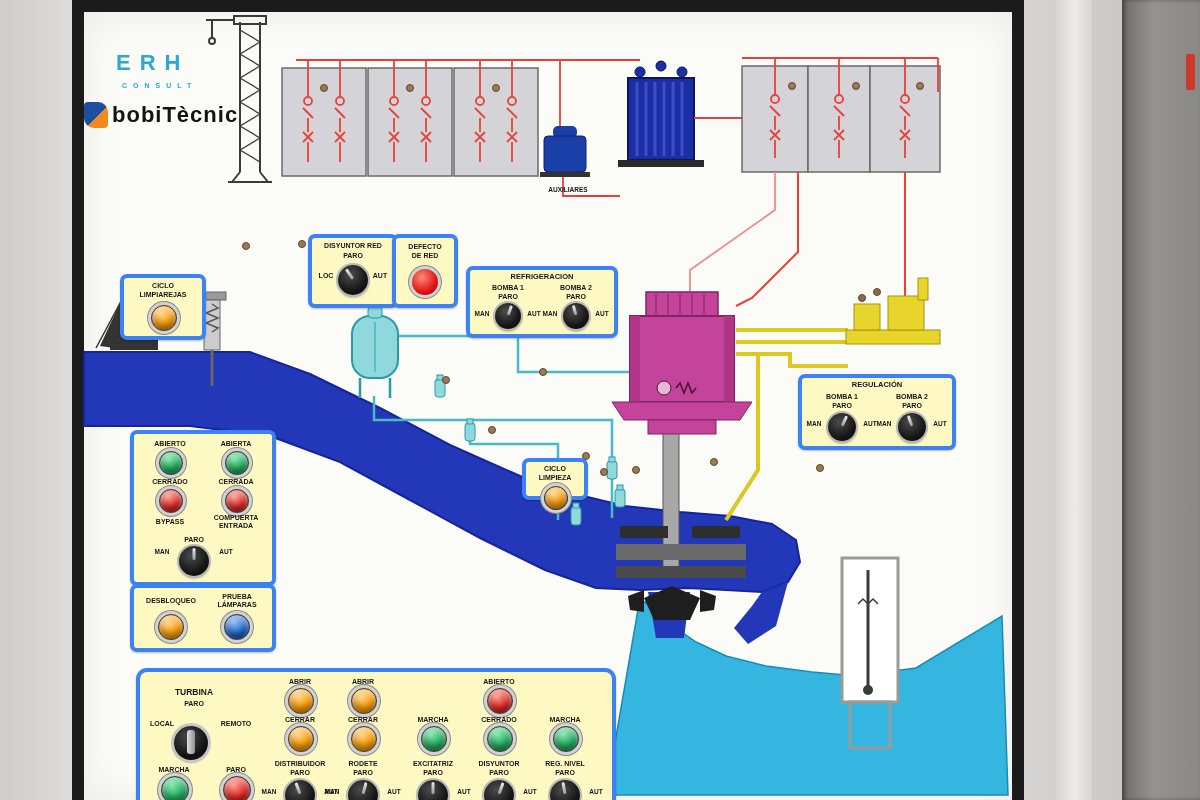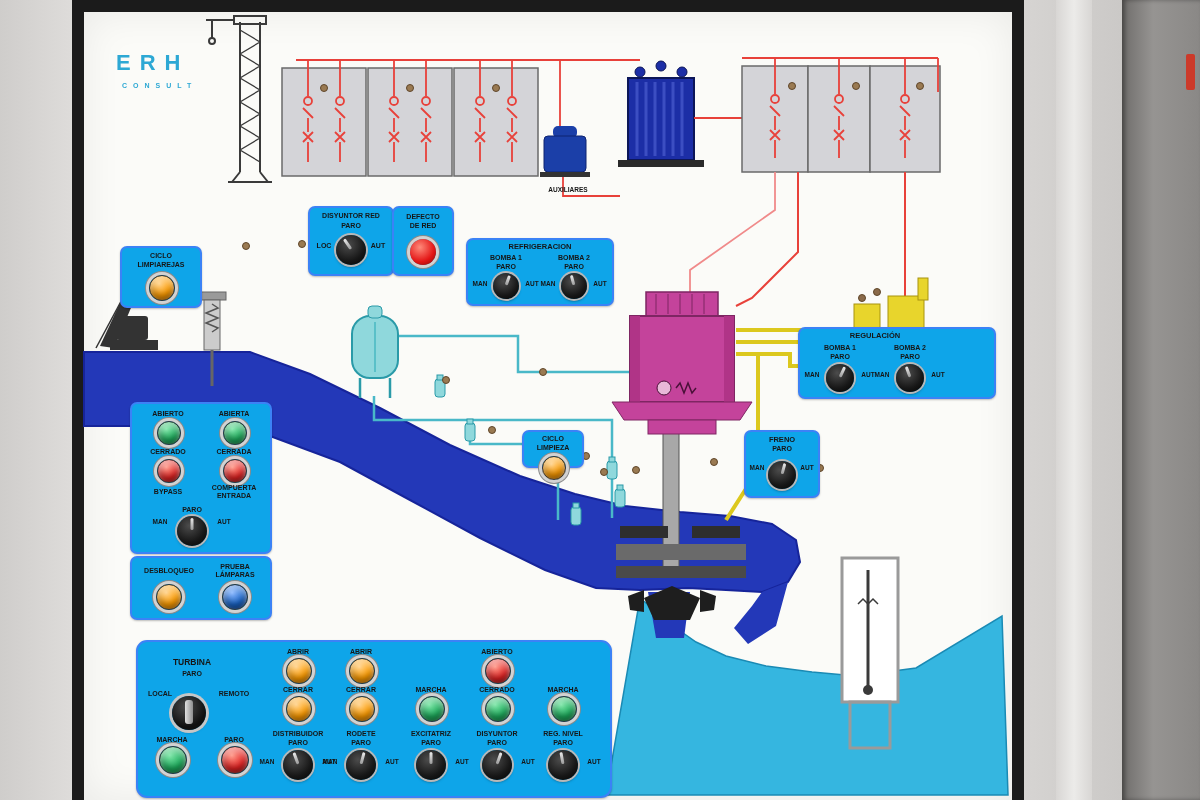--- a/index.html
+++ b/index.html
@@ -17,21 +17,21 @@
   #mimic{left:0;top:0;width:1200px;height:800px;pointer-events:none;}
   
   .lbl{position:absolute;font-weight:bold;color:#161616;text-align:center;line-height:1.12;}
   .title{position:absolute;left:360px;top:10px;width:360px;text-align:center;font-size:42px;font-weight:800;letter-spacing:2px;color:#0b0b0b;}
   .erh{position:absolute;left:116px;top:50px;font-size:22px;font-weight:700;letter-spacing:9px;color:#2da8d4;}
   .erh-sub{position:absolute;left:122px;top:82px;font-size:7px;font-weight:bold;letter-spacing:6px;color:#2da8d4;}
   .bobi{position:absolute;left:84px;top:102px;display:flex;align-items:center;gap:4px;}
   .bobi-icon{width:24px;height:26px;background:linear-gradient(135deg,#1d4fa0 55%,#f08a1e 55%);border-radius:4px 10px 4px 10px;}
   .bobi-text{font-size:22px;font-weight:800;color:#141414;letter-spacing:1px;}
   
-  .cbox{position:absolute;background:#0ea5e9;border:2px solid #3b82f6;border-radius:7px;box-shadow:0 1px 2px rgba(0,0,0,.25);overflow:visible;}
+  .cbox{position:absolute;background:#fef9c3;border:4px solid #3b82f6;border-radius:7px;box-shadow:0 1px 2px rgba(0,0,0,.25);overflow:visible;margin-top:28px;}
   
   .btn{position:absolute;border-radius:50%;border:1px solid #333;
        box-shadow:0 0 0 3px #d2d2d2,0 0 0 4px #8a8a8a,0 2px 3px rgba(0,0,0,.45),
                   inset 0 4px 6px rgba(255,255,255,.55),inset 0 -5px 7px rgba(0,0,0,.38);}
   .d22{width:22px;height:22px;} .d24{width:24px;height:24px;} .d26{width:26px;height:26px;}
   .green{background:radial-gradient(circle at 38% 32%,#7ee6a8,#1fae5e 55%,#0c7a3c);}
   .red{background:radial-gradient(circle at 38% 32%,#ff9a8a,#e32424 55%,#8f0f0f);}
   .orange{background:radial-gradient(circle at 38% 32%,#ffd28a,#ff9d00 55%,#b86a00);}
   .blue{background:radial-gradient(circle at 38% 32%,#8ab8ff,#1b66c9 55%,#0c3c86);}
   .lamp{position:absolute;border-radius:50%;background:radial-gradient(circle at 38% 32%,#ff8a7a,#e31515 60%,#7a0808);
@@ -253,20 +253,24 @@
       <circle cx="410" cy="88" r="3.5" fill="#9a7a52" stroke="#5f462a"></circle>
       <circle cx="496" cy="88" r="3.5" fill="#9a7a52" stroke="#5f462a"></circle>
       <circle cx="792" cy="86" r="3.5" fill="#9a7a52" stroke="#5f462a"></circle>
       <circle cx="856" cy="86" r="3.5" fill="#9a7a52" stroke="#5f462a"></circle>
       <circle cx="920" cy="86" r="3.5" fill="#9a7a52" stroke="#5f462a"></circle>
     </g>
   </svg>
 
   <div class="erh">ERH</div>
   <div class="erh-sub">CONSULT</div>
+  <div class="bobi">
+    <div class="bobi-icon"></div>
+    <div class="bobi-text">bobiTècnic</div>
+  </div>
   <div class="lbl" style="left:538px;top:186px;width:60px;font-size:6.5px;">AUXILIARES</div>
 
   <div class="cbox" style="left:308px;top:206px;width:82px;height:66px;">
     <div class="lbl" style="left:2px;top:4px;width:78px;font-size:7px;">DISYUNTOR RED</div>
     <div class="lbl" style="left:2px;top:14px;width:78px;font-size:7px;">PARO</div>
     <div class="lbl" style="left:3px;top:34px;width:22px;font-size:7px;">LOC</div>
     <div class="lbl" style="left:57px;top:34px;width:22px;font-size:7px;">AUT</div>
     <div class="knob k30" style="left:26px;top:27px;--rot:-35deg;"></div>
   </div>
 
@@ -321,41 +325,34 @@
     <div class="btn orange d24" style="left:24px;top:26px;"></div>
     <div class="btn blue d24" style="left:90px;top:26px;"></div>
   </div>
 
   <div class="cbox" style="left:522px;top:430px;width:58px;height:34px;">
     <div class="lbl" style="left:2px;top:3px;width:54px;font-size:7px;">CICLO</div>
     <div class="lbl" style="left:2px;top:12px;width:54px;font-size:7px;">LIMPIEZA</div>
     <div class="btn orange d22" style="left:18px;top:24px;"></div>
   </div>
 
-  <div class="cbox" style="left:798px;top:327px;width:150px;height:68px;padding-left:44px;">
+  <div class="cbox" style="left:798px;top:346px;width:150px;height:68px;">
     <div class="lbl" style="left:2px;top:3px;width:146px;font-size:7.5px;">REGULACIÓN</div>
     <div class="lbl" style="left:10px;top:15px;width:60px;font-size:7px;">BOMBA 1</div>
     <div class="lbl" style="left:10px;top:24px;width:60px;font-size:7px;">PARO</div>
     <div class="lbl" style="left:0px;top:42px;width:24px;font-size:6.5px;">MAN</div>
     <div class="lbl" style="left:56px;top:42px;width:24px;font-size:6.5px;">AUT</div>
     <div class="knob k28" style="left:26px;top:35px;--rot:25deg;"></div>
     <div class="lbl" style="left:80px;top:15px;width:60px;font-size:7px;">BOMBA 2</div>
     <div class="lbl" style="left:80px;top:24px;width:60px;font-size:7px;">PARO</div>
     <div class="lbl" style="left:70px;top:42px;width:24px;font-size:6.5px;">MAN</div>
     <div class="lbl" style="left:126px;top:42px;width:24px;font-size:6.5px;">AUT</div>
     <div class="knob k28" style="left:96px;top:35px;--rot:-20deg;"></div>
   </div>
 
-  <div class="cbox" style="left:744px;top:430px;width:72px;height:64px;">
-    <div class="lbl" style="left:2px;top:4px;width:68px;font-size:7.5px;">FRENO</div>
-    <div class="lbl" style="left:2px;top:13px;width:68px;font-size:7px;">PARO</div>
-    <div class="lbl" style="left:0px;top:32px;width:22px;font-size:6.5px;">MAN</div>
-    <div class="lbl" style="left:50px;top:32px;width:22px;font-size:6.5px;">AUT</div>
-    <div class="knob k28" style="left:22px;top:29px;--rot:15deg;"></div>
-  </div>
 
   <div class="cbox" style="left:136px;top:640px;width:472px;height:154px;border-radius:11px;">
     <div class="lbl" style="left:14px;top:16px;width:80px;font-size:8.5px;">TURBINA</div>
     <div class="lbl" style="left:14px;top:28px;width:80px;font-size:7px;">PARO</div>
     <div class="lbl" style="left:2px;top:48px;width:40px;font-size:7px;">LOCAL</div>
     <div class="lbl" style="left:72px;top:48px;width:48px;font-size:7px;">REMOTO</div>
     <div class="keysw" style="left:34px;top:54px;">
         <div class="key"></div>
       </div>
     <div class="lbl" style="left:8px;top:94px;width:52px;font-size:7px;">MARCHA</div>

